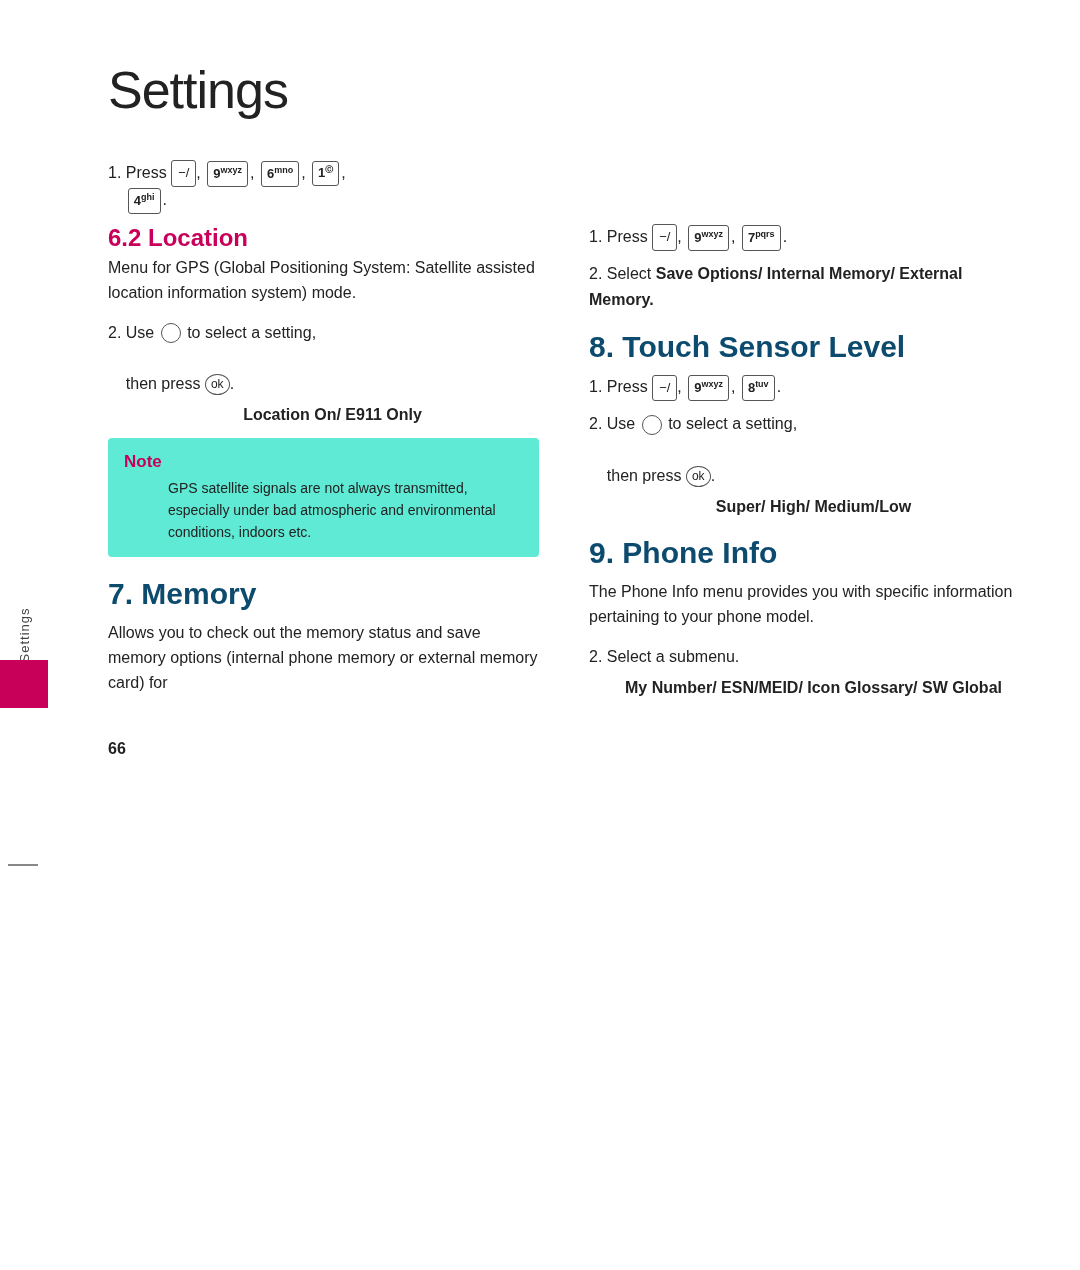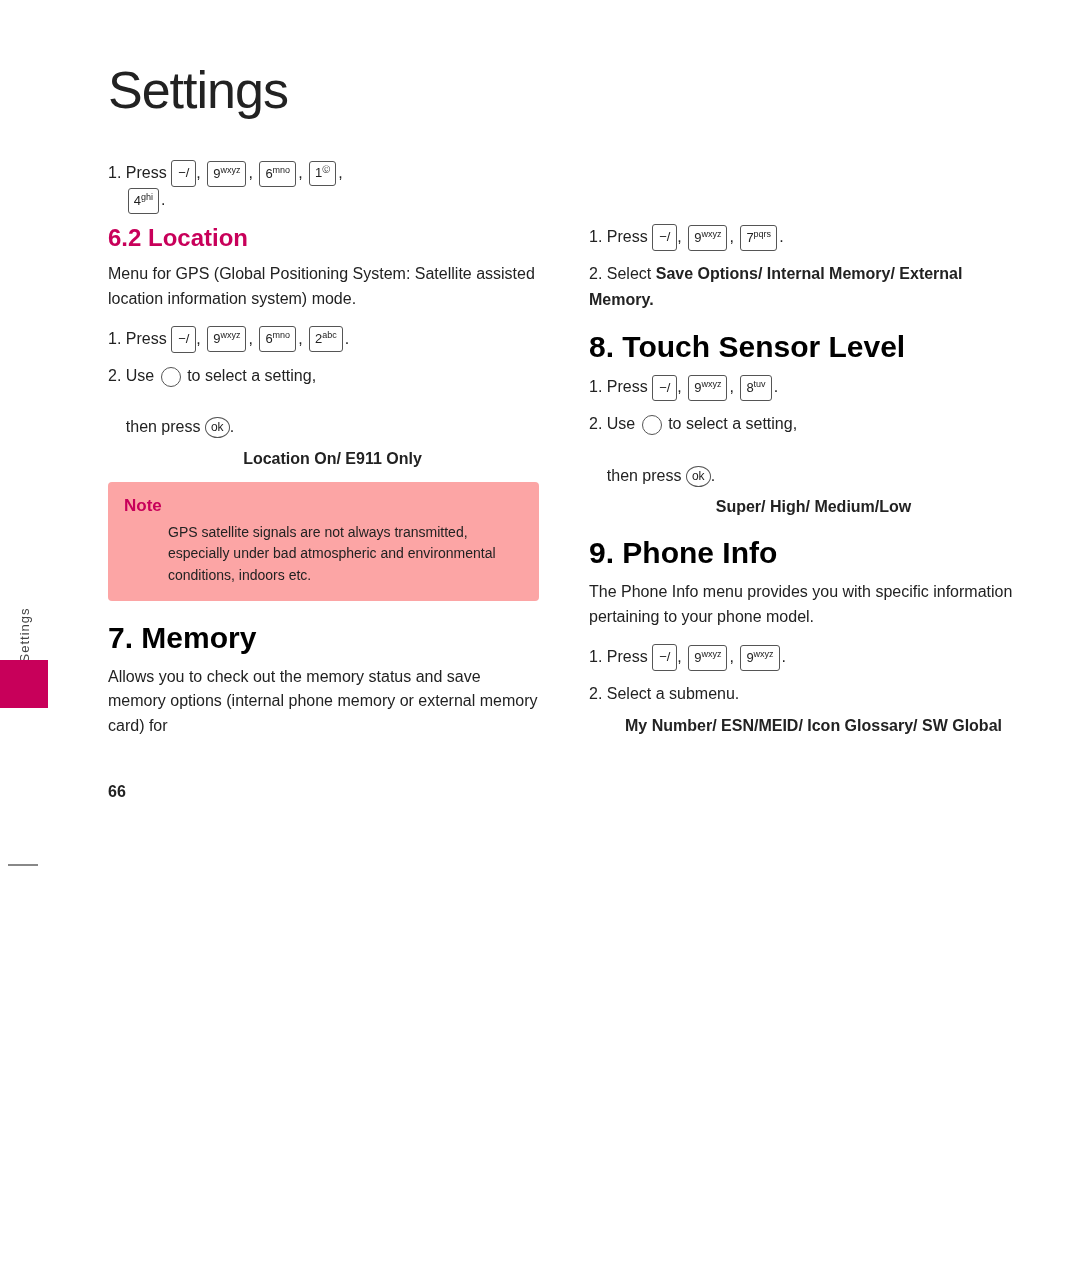--- a/index.html
+++ b/index.html
@@ -86,45 +86,45 @@
 
     .col-right {
       flex: 1;
     }
 
     
     .section-heading-pink {
       font-size: 24px;
       font-weight: bold;
       color: #c8005a;
-      margin-bottom: 10px;
+      margin-bottom: 4px;
     }
 
     .section-heading-large {
       font-size: 30px;
       font-weight: bold;
-      color: #000000;
+      color: #0c4a6e;
       margin-bottom: 10px;
     }
 
     .section-text {
       font-size: 16px;
       line-height: 1.55;
       color: #222;
       margin-bottom: 14px;
     }
 
     
     .key-btn {
       display: inline-block;
       border: 1.5px solid #555;
       border-radius: 3px;
       padding: 1px 5px;
       font-size: 13px;
-      font-weight: normal;
+      font-weight: bold;
       color: #222;
       background: #fff;
       margin: 0 2px;
       vertical-align: middle;
       white-space: nowrap;
     }
 
     .key-btn-sub {
       font-size: 9px;
       vertical-align: super;
@@ -146,21 +146,21 @@
       width: 20px;
       height: 20px;
       border-radius: 50%;
       border: 1.5px solid #555;
       vertical-align: middle;
       margin: 0 2px;
     }
 
     
     .note-box {
-      background: #fca5a5;
+      background: #5eead4;
       border-radius: 4px;
       padding: 14px 16px;
       margin-top: 14px;
       margin-bottom: 20px;
     }
 
     .note-title {
       font-size: 17px;
       font-weight: bold;
       color: #c8005a;
@@ -224,27 +224,20 @@
       &nbsp;&nbsp;&nbsp;&nbsp;<span class="key-btn">4<span class="key-btn-sub">ghi</span></span>.
     </div>
 
     <div class="two-col">
 
       <div class="col-left">
 
         <h2 class="section-heading-pink">6.2 Location</h2>
         <p class="section-text">Menu for GPS (Global Positioning System: Satellite assisted location information system) mode.</p>
 
-        <div class="step-line">
-          <span>1. Press </span>
-          <span class="dash-btn">−/</span>,
-          <span class="key-btn">9<span class="key-btn-sub">wxyz</span></span>,
-          <span class="key-btn">6<span class="key-btn-sub">mno</span></span>,
-          <span class="key-btn">2<span class="key-btn-sub">abc</span></span>.
-        </div>
 
         <div class="step-line">
           <span>2. Use </span>
           <span class="circle-icon"></span>
           <span> to select a setting,</span>
           <br><br>
           &nbsp;&nbsp;&nbsp;&nbsp;<span>then press </span>
           <span style="display:inline-block;border:1.5px solid #555;border-radius:50%;padding:0 5px;font-size:12px;vertical-align:middle;">ok</span>.
         </div>
 
@@ -295,26 +288,20 @@
           <span style="display:inline-block;border:1.5px solid #555;border-radius:50%;padding:0 5px;font-size:12px;vertical-align:middle;">ok</span>.
         </div>
 
         <div class="step-indent">
           <span class="step-bold">Super/ High/ Medium/Low</span>
         </div>
 
         <h2 class="section-heading-large" style="margin-top:20px;">9. Phone Info</h2>
         <p class="section-text">The Phone Info menu provides you with specific information pertaining to your phone model.</p>
 
-        <div class="step-line">
-          <span>1. Press </span>
-          <span class="dash-btn">−/</span>,
-          <span class="key-btn">9<span class="key-btn-sub">wxyz</span></span>,
-          <span class="key-btn">9<span class="key-btn-sub">wxyz</span></span>.
-        </div>
 
         <div class="step-line">
           <span>2. Select a submenu.</span>
         </div>
 
         <div class="step-indent">
           <span class="step-bold">My Number/ ESN/MEID/ Icon Glossary/ SW Global</span>
         </div>
 
       </div>

